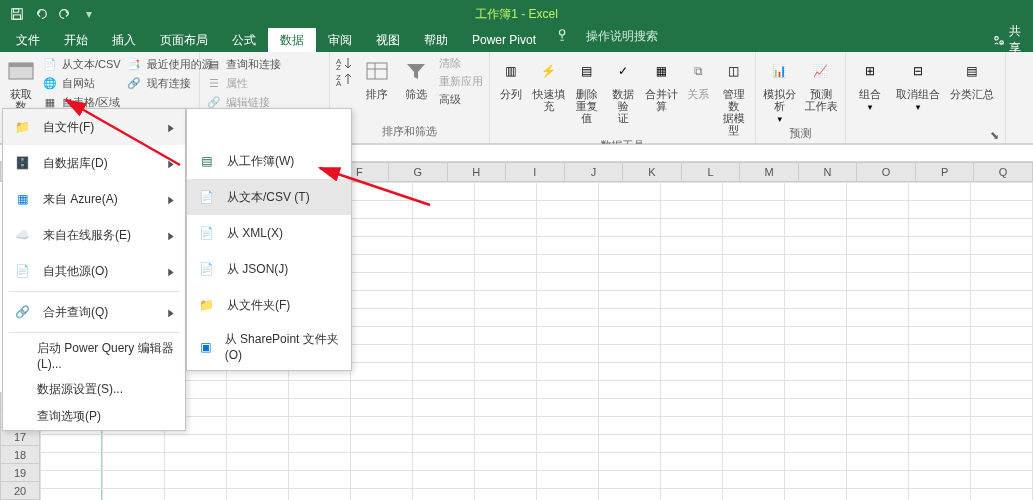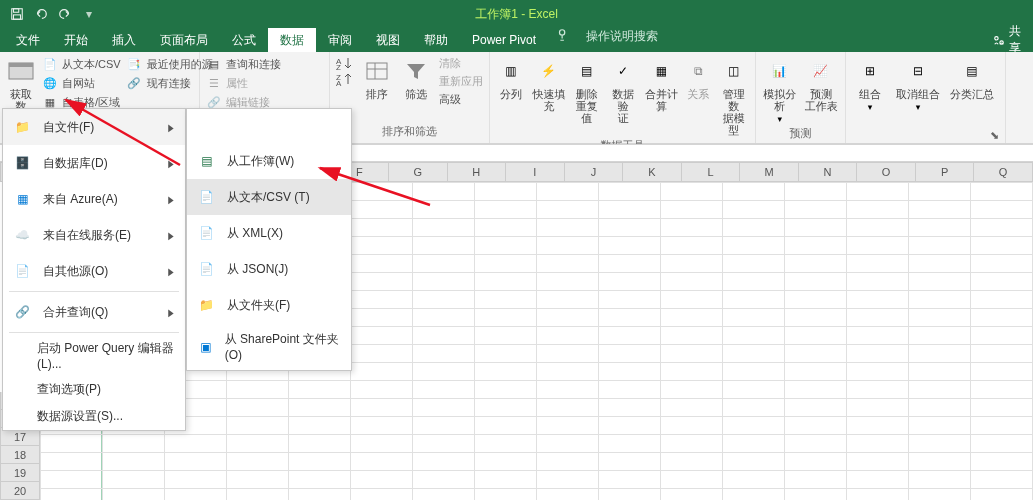--- a/index.html
+++ b/index.html
@@ -343,22 +343,22 @@
       <span class="arr">▶</span>
     </div>
   <div class="dd-sep"></div>
   <div class="dd-item">
       <div class="ic">🔗</div>
       <span>合并查询(Q)</span>
       <span class="arr">▶</span>
     </div>
   <div class="dd-sep"></div>
   <div class="dd-plain">启动 Power Query 编辑器(L)...</div>
+  <div class="dd-plain">数据源设置(S)...</div>
   <div class="dd-plain">查询选项(P)</div>
-  <div class="dd-plain">数据源设置(S)...</div>
 </div>
 
 <div class="submenu" style="top:108px">
   <div class="dd-item">
       <div class="ic" style="color:#217346">▤</div>
       <span>从工作簿(W)</span>
     </div>
   <div class="dd-item highlight">
       <div class="ic">📄</div>
       <span>从文本/CSV (T)</span>

